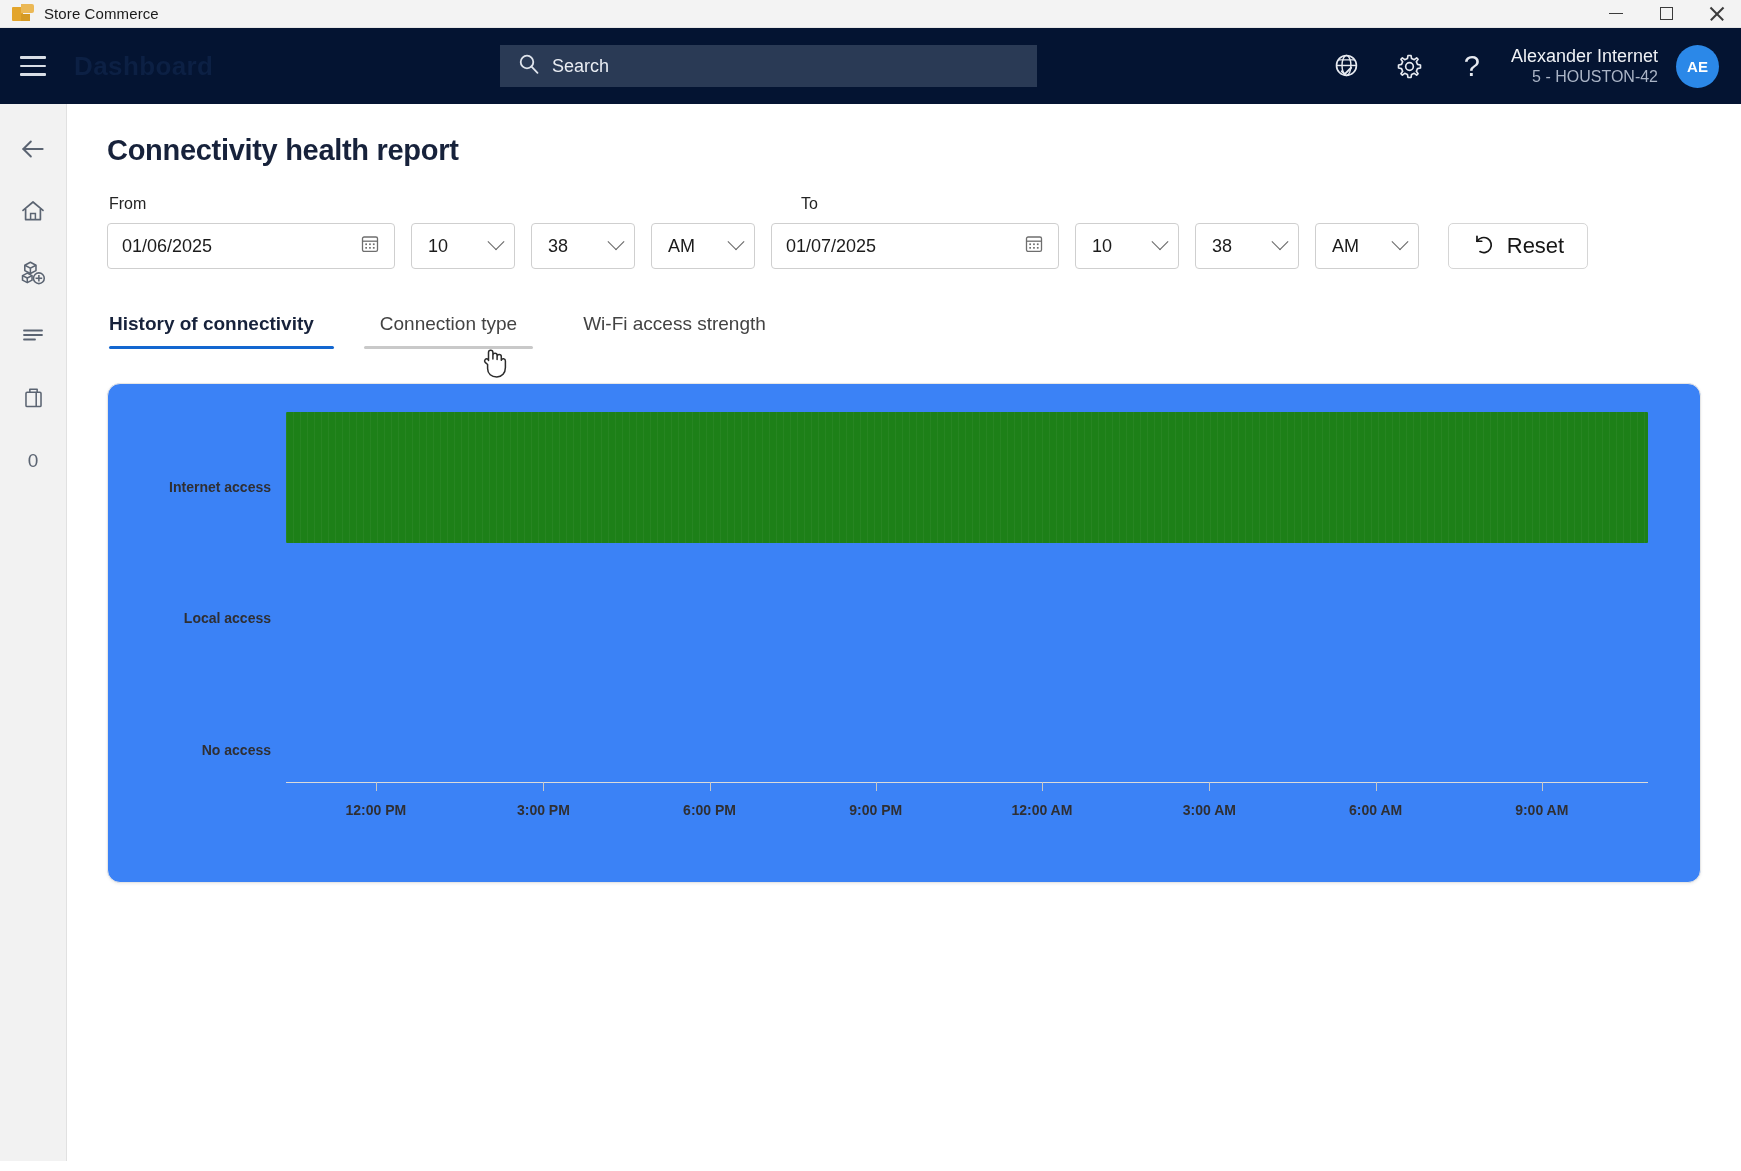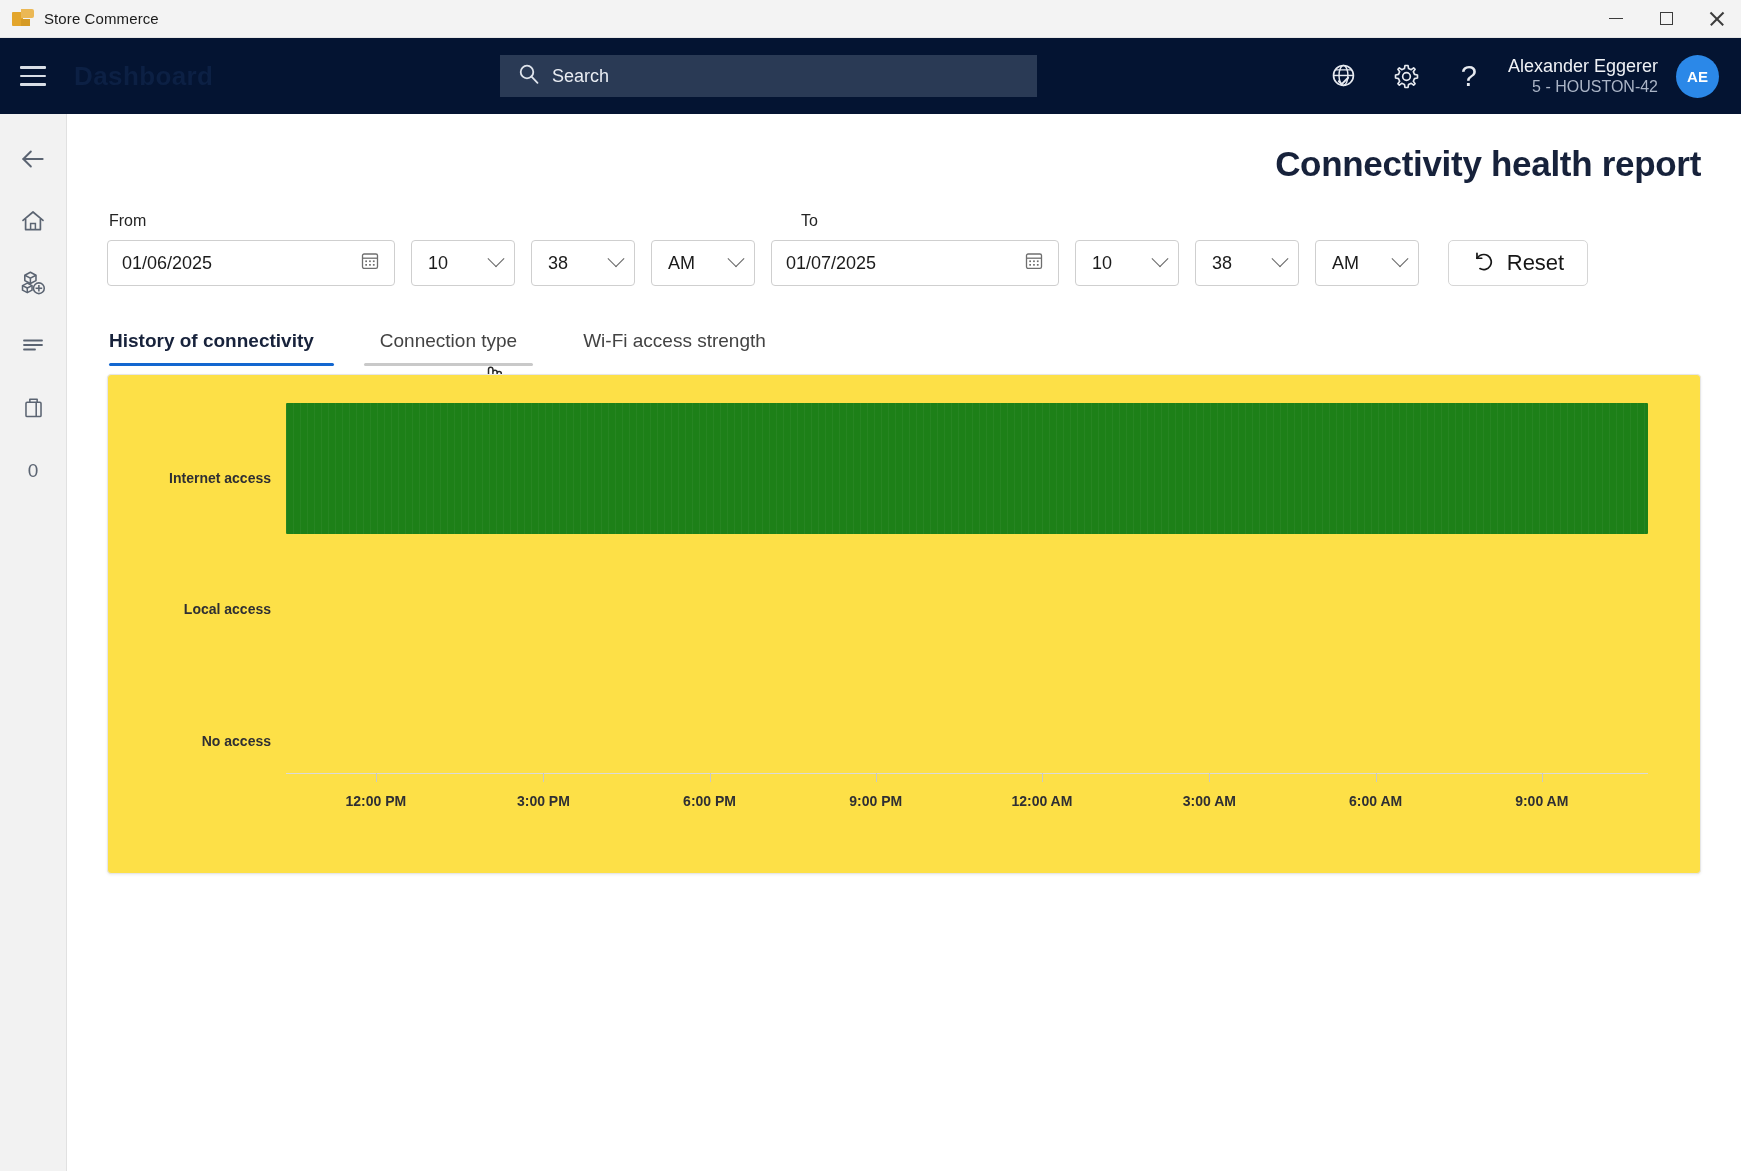--- a/index.html
+++ b/index.html
@@ -5,21 +5,21 @@
   * { box-sizing: border-box; margin: 0; padding: 0; }
   html, body {
     width: 1741px; height: 1171px;
     background: #ffffff;
     font-family: "Liberation Sans", sans-serif;
     overflow: hidden;
   }
 
   
   .titlebar {
-    height: 38px;
+    height: 28px;
     background: #f3f3f3;
     display: flex;
     align-items: center;
     border-bottom: 1px solid #e6e6e6;
   }
   .tb-logo {
     width: 22px; height: 20px;
     margin-left: 12px; margin-right: 10px;
     position: relative;
   }
@@ -149,26 +149,25 @@
 
   .content {
     flex: 1;
     background: #ffffff;
     padding: 30px 40px 0 40px;
     position: relative;
     overflow: hidden;
   }
 
   .page-title {
-    font-size: 35px;
+    font-size: 29px;
     font-weight: 700;
     color: #17223b;
     letter-spacing: -0.3px;
     margin-bottom: 28px;
-    text-align: right;
   }
 
   
   .filter-labels {
     display: flex;
     font-size: 16px;
     color: #242424;
     margin-bottom: 8px;
     position: relative;
     height: 20px;
@@ -249,25 +248,25 @@
   
   .cursor-hand {
     position: absolute;
     left: 372px; top: 38px;
     width: 30px; height: 34px;
     pointer-events: none;
   }
 
   
   .chart-card {
-    margin-top: 8px;
+    margin-top: 34px;
     height: 500px;
-    background: #fde047;
+    background: #3b82f6;
     border: 1px solid #e6e6e6;
-    border-radius: 4px;
+    border-radius: 13px;
     box-shadow: 0 1px 3px rgba(0,0,0,.07);
     position: relative;
   }
   .chart-inner {
     position: absolute;
     inset: 0;
   }
   .y-labels {
     position: absolute;
     left: 0; top: 0; width: 175px; height: 100%;
@@ -371,21 +370,21 @@
     <div class="nav-icon">
       <svg width="29" height="29" viewBox="0 0 28 28">
         <g fill="none" stroke="#e7eaf0" stroke-width="1.6">
           <circle cx="14" cy="14" r="3.7"></circle>
           <path d="M14 3.4 L15.5 3.4 L16 6.3 L18.6 7.4 L20.9 5.7 L22.3 7.1 L20.6 9.4 L21.7 12 L24.6 12.5 L24.6 15.5 L21.7 16 L20.6 18.6 L22.3 20.9 L20.9 22.3 L18.6 20.6 L16 21.7 L15.5 24.6 L12.5 24.6 L12 21.7 L9.4 20.6 L7.1 22.3 L5.7 20.9 L7.4 18.6 L6.3 16 L3.4 15.5 L3.4 12.5 L6.3 12 L7.4 9.4 L5.7 7.1 L7.1 5.7 L9.4 7.4 L12 6.3 L12.5 3.4 Z" stroke-linejoin="round"></path>
         </g>
       </svg>
     </div>
     <div class="nav-icon nav-help">?</div>
     <div class="nav-user">
-      <div class="uname">Alexander Eggerer</div>
+      <div class="uname">Alexander Internet</div>
       <div class="ustore">5 - HOUSTON-42</div>
     </div>
     <div class="avatar">AE</div>
   </div>
 </div>
 
 <div class="body-wrap">
 
   <div class="sidebar">
     <div class="side-item">

